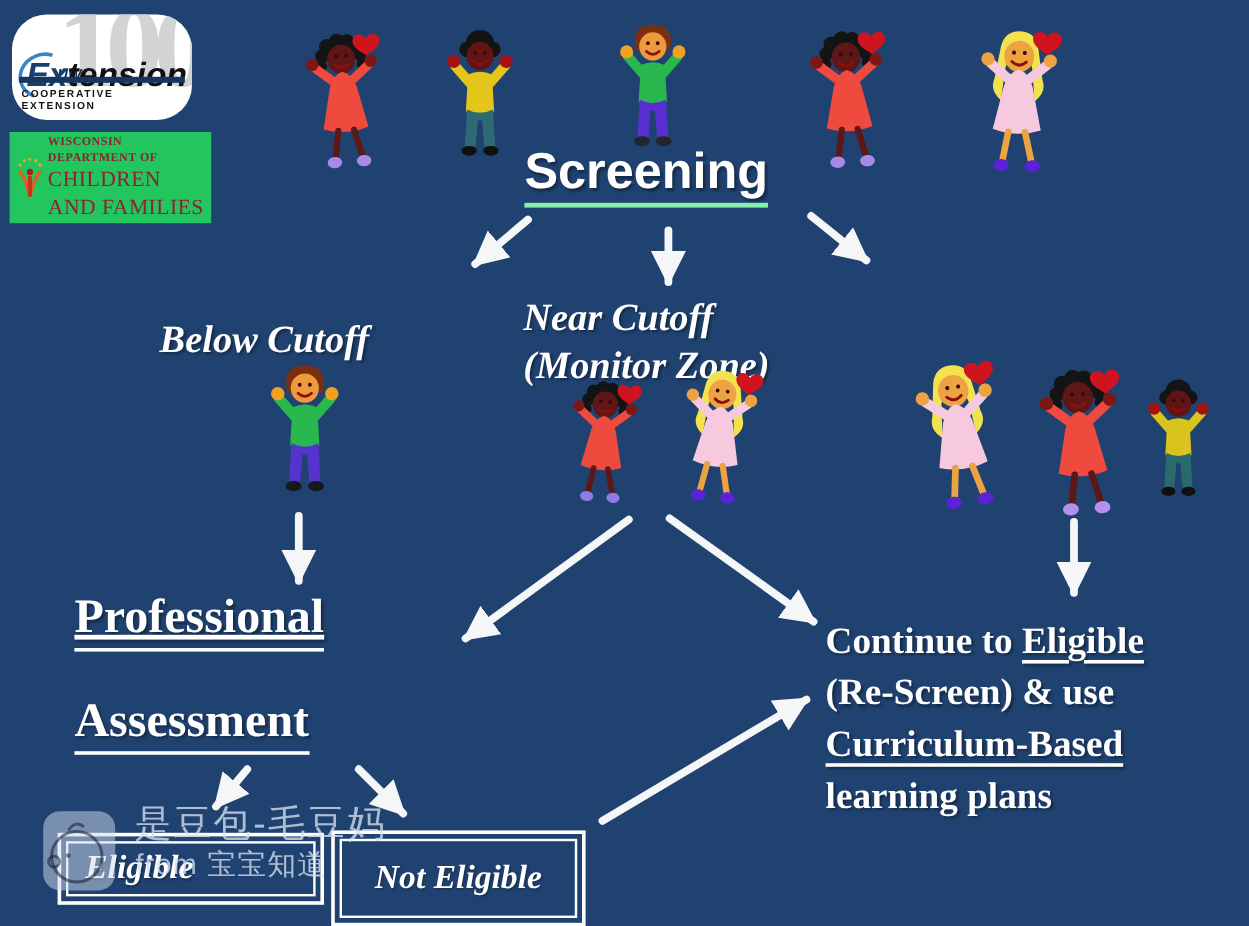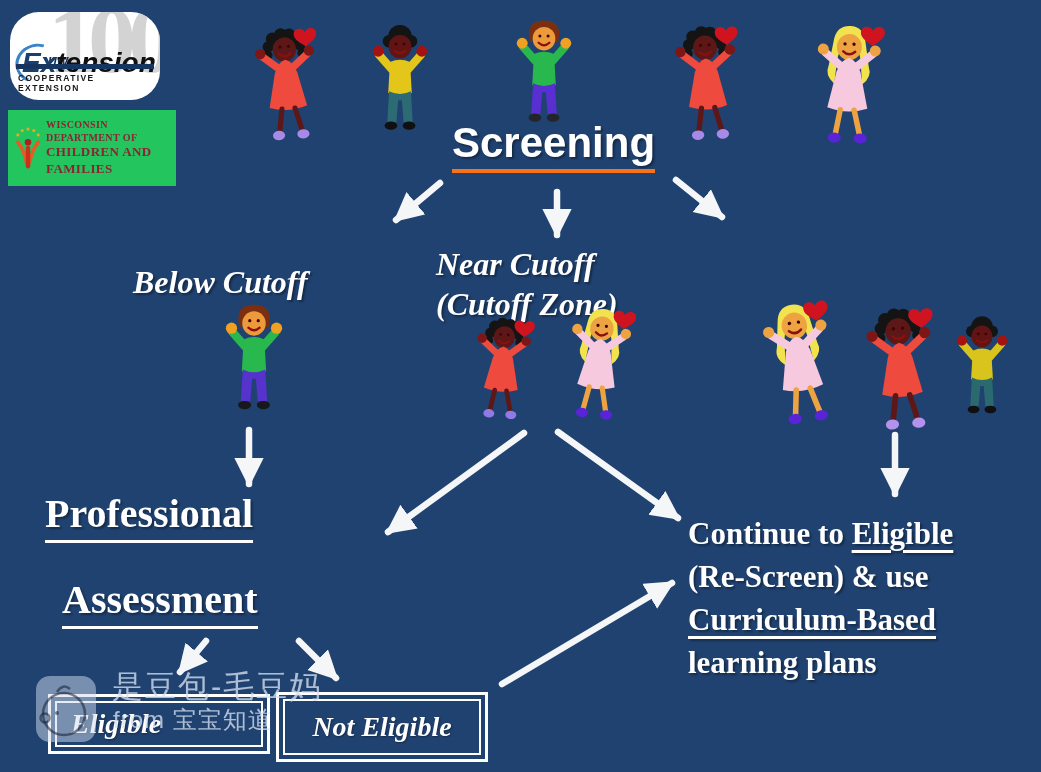--- a/index.html
+++ b/index.html
@@ -18,46 +18,46 @@
   .uw-ex::after{content:'';position:absolute;left:-7px;top:-3px;width:36px;height:32px;
     border:3px solid #3a85c8;border-right-color:transparent;border-bottom-color:transparent;
     border-radius:50%;transform:rotate(-25deg);}
   .uw-bar{position:absolute;left:6px;right:6px;top:52px;height:5px;background:#16355f;}
   .uw-sub{position:absolute;left:8px;top:61px;font:bold 8.5px "Liberation Sans",sans-serif;
           letter-spacing:1.4px;color:#151515;}
   .logo-dcf{position:absolute;left:8px;top:110px;width:168px;height:76px;background:#22c55e;
             display:flex;align-items:center;gap:2px;padding:4px 2px 4px 4px;}
   .dcf-text{color:#8c2332;font-family:"Liberation Serif",serif;line-height:1.25;}
   .dcf-l1{font-size:10px;font-weight:bold;letter-spacing:.4px;}
-  .dcf-l2{font-size:13px;font-weight:bold;letter-spacing:.4px;}
+  .dcf-l2{font-size:18px;font-weight:normal;letter-spacing:.4px;}
 
   
   .wtxt{color:#ffffff;text-shadow:2px 2px 2px rgba(0,0,0,.35);}
-  .screening{position:absolute;left:452px;top:120px;font:bold 42px "Liberation Sans",sans-serif;
-             border-bottom:4px solid #f97316;padding-bottom:3px;line-height:1.1;}
+  .screening{position:absolute;left:437px;top:120px;font:bold 42px "Liberation Sans",sans-serif;
+             border-bottom:4px solid #86efac;padding-bottom:3px;line-height:1.1;}
   .branch-label{position:absolute;font:italic bold 32px "Liberation Serif",serif;white-space:nowrap;}
   .below-label{left:133px;top:264px;}
   .near-label{left:436px;top:244px;line-height:40px;}
   .notnear-label{left:727px;top:261px;}
   .prof-line{position:absolute;font:bold 40px "Liberation Serif",serif;
              border-bottom:3px solid #fff;padding-bottom:3px;white-space:nowrap;}
-  .prof1{left:45px;top:490px;}
+  .prof1{left:62px;top:490px;text-decoration:underline;}
   .prof2{left:62px;top:576px;}
   .continue{position:absolute;left:688px;top:512px;width:352px;
             font:bold 31px "Liberation Serif",serif;line-height:43px;}
   .continue .u{text-decoration:underline;text-decoration-thickness:3px;text-underline-offset:6px;}
 
   
   .ebox{position:absolute;border:3px solid #fff;}
   .ebox .inner{position:absolute;inset:4px;border:2px solid #fff;display:flex;align-items:center;}
   .ebox .lbl{font:italic bold 28px "Liberation Serif",serif;color:#fff;
              text-shadow:1px 1px 2px rgba(0,0,0,.35);white-space:nowrap;}
   .box-eligible{left:48px;top:694px;width:222px;height:60px;}
   .box-eligible .lbl{margin-left:14px;}
-  .box-noteligible{left:276px;top:692px;width:212px;height:70px;}
+  .box-noteligible{left:276px;top:692px;width:212px;height:80px;}
   .box-noteligible .inner{justify-content:center;}
 
   
   .kid{position:absolute;}
   .kid svg{display:block;width:100%;height:100%;}
   .r-m4{transform:rotate(-4deg);} .r-m3{transform:rotate(-3deg);}
   .r-p2{transform:rotate(2deg);}  .r-p6{transform:rotate(6deg);}
   .r-m8{transform:rotate(-8deg);} .r-p4{transform:rotate(4deg);}
 
   
@@ -216,21 +216,21 @@
         <ellipse cx="64" cy="116" rx="6.5" ry="5" fill="#5a23d8"></ellipse>
         <path d="M73 8 C70 2 61 3 61 10 C61 16 69 20 73 23 C77 20 85 16 85 10 C85 3 76 2 73 8 Z" fill="#cf1420"></path>
       </svg>
     </div>
 
   <div class="screening wtxt">Screening</div>
 
   <div class="branch-label below-label wtxt">Below Cutoff</div>
   <div class="branch-label near-label wtxt">
     <div>Near Cutoff</div>
-    <div>(Cutoff Zone)</div>
+    <div>(Monitor Zone)</div>
   </div>
 
   <div class="kid" style="left:204px;top:300px;width:100px;height:122px;">
       <svg viewBox="0 0 100 130" preserveAspectRatio="xMidYMid meet">
         <path d="M34 26 Q30 5 50 5 Q70 5 66 26 Q67 29 63 29 Q62 15 50 15 Q38 15 37 29 Q33 29 34 26 Z" fill="#7c2f10"></path>
         <ellipse cx="50" cy="25" rx="12.5" ry="13" fill="#ec9a3c"></ellipse>
  <circle cx="45.5" cy="22" r="1.7" fill="#3c0606"></circle>
         <circle cx="54.5" cy="22" r="1.7" fill="#3c0606"></circle>
  <path d="M44 29.5 Q50 35 56 29.5" stroke="#8a1010" stroke-width="2.4" fill="none" stroke-linecap="round"></path>
         <path d="M41 50 L27 34" stroke="#28b84d" stroke-width="9" fill="none" stroke-linecap="round"></path>

